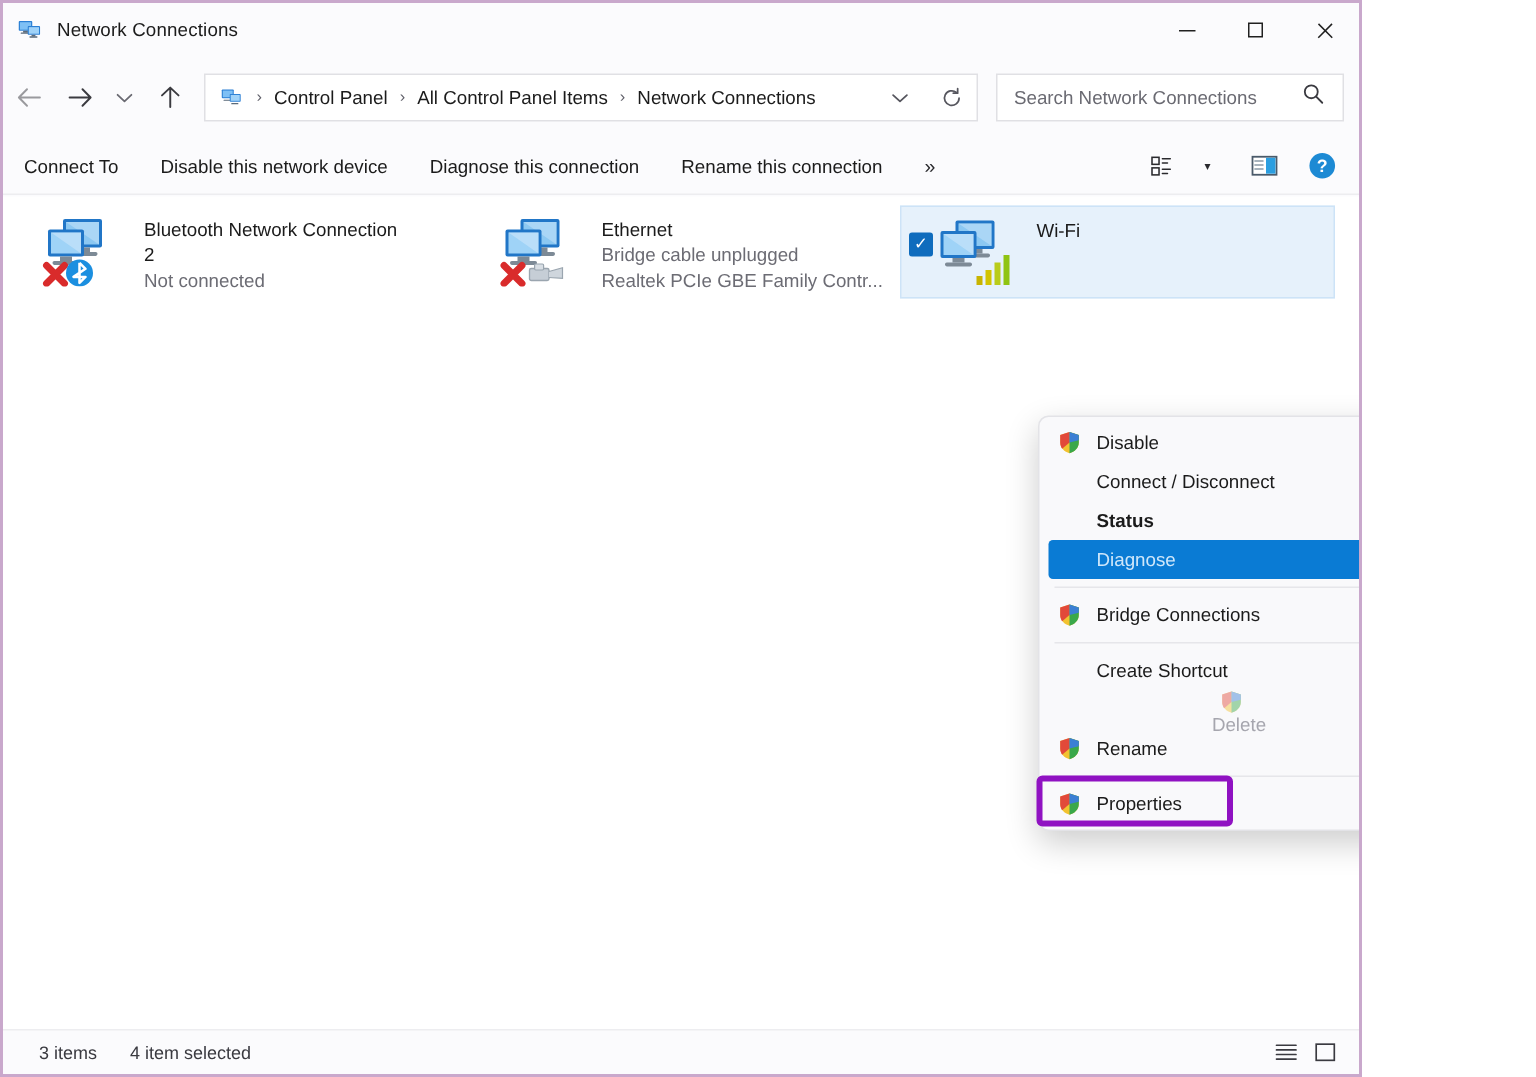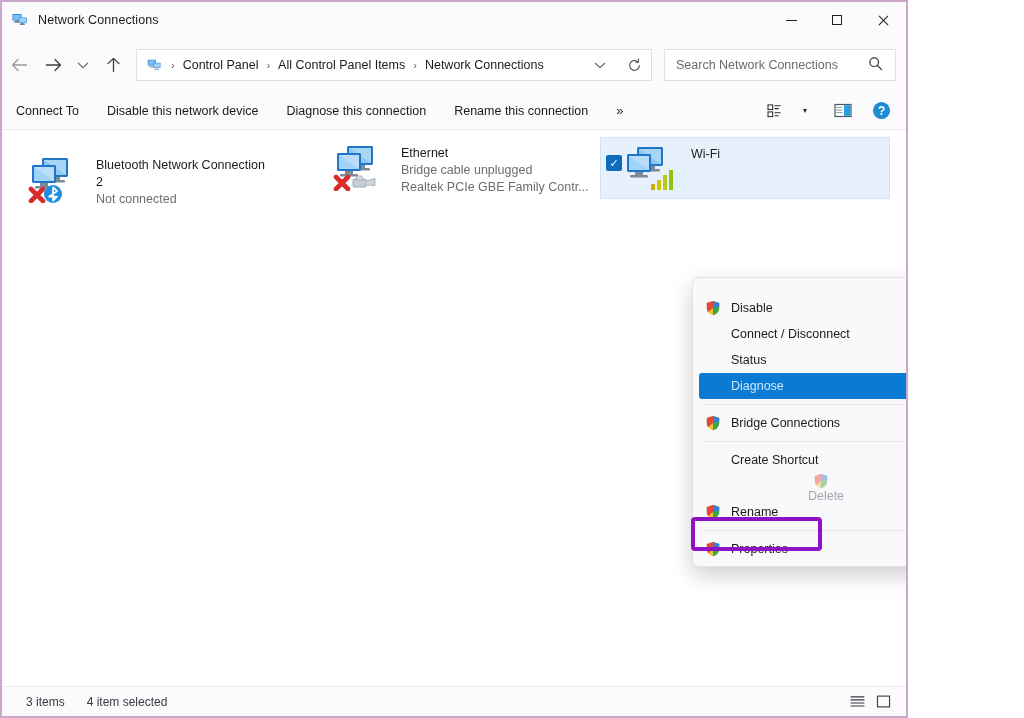--- a/index.html
+++ b/index.html
@@ -117,29 +117,29 @@
     color:#fff; font-size:11px; line-height:1;
   }
 
   
   .ctxmenu {
     position:absolute; left:690px; top:146px; width:256px;
     background:#f9f9fb;
     border:1px solid #e3e3e7;
     border-radius:7px;
     box-shadow:0 8px 22px rgba(0,0,0,0.20);
-    padding:17px 0 4px 0;
+    padding:4px 0 4px 0;
     z-index:40;
   }
   .ctx-item {
     height:26px; display:flex; align-items:center;
     padding-left:12px; font-size:12.5px; color:#1b1b1b;
     position:relative;
   }
-  .ctx-item.bold { font-weight:normal; }
+  .ctx-item.bold { font-weight:bold; }
   .ctx-item.disabled { color:#a6a6ae;flex-direction:column; }
   .ctx-item.highlighted {
     background:#0a7bd4; color:#cfe7fa;
     margin:0 6px; border-radius:3px; padding-left:6px;
   }
   .ctx-sep {
     height:1px; background:#e6e6ea; margin:5px 10px 5px 10px;
   }
   .ctx-shield { width:16px; height:16px; flex:none; margin-right:10px; }
   .ctx-noicon { width:16px; flex:none; margin-right:10px; }
@@ -298,21 +298,21 @@
         <svg width="19" height="19" viewBox="0 0 20 20">
           <circle cx="10" cy="10" r="9" fill="#1d8ad4"></circle>
           <text x="10" y="14.6" text-anchor="middle" font-size="12.5" font-family="Liberation Sans, sans-serif" font-weight="bold" fill="#ffffff">?</text>
         </svg>
       </div>
     </div>
   </div>
 
   <div class="content">
 
-    <div class="adapter" style="left:20px; top:18px;">
+    <div class="adapter" style="left:20px; top:6px;">
       <div class="adapter-iconwrap">
         <svg width="62" height="48" viewBox="0 0 62 48">
           <rect x="14" y="3" width="26" height="19" rx="1.4" fill="#2176c7"></rect>
           <rect x="16" y="5" width="22" height="15" fill="#8cc8f2"></rect>
           <path d="M16 5 L38 5 L38 20 Z" fill="#bedff8" opacity="0.6"></path>
           <rect x="22" y="22" width="10" height="3" fill="#7d8a96"></rect>
           <rect x="17" y="25" width="20" height="2.6" rx="1.2" fill="#7d8a96"></rect>
           <rect x="4" y="10" width="24" height="18" rx="1.4" fill="#2176c7"></rect>
           <rect x="6" y="12" width="20" height="14" fill="#9fd3f7"></rect>
           <path d="M6 12 L26 12 L26 26 Z" fill="#cfe8fb" opacity="0.55"></path>

